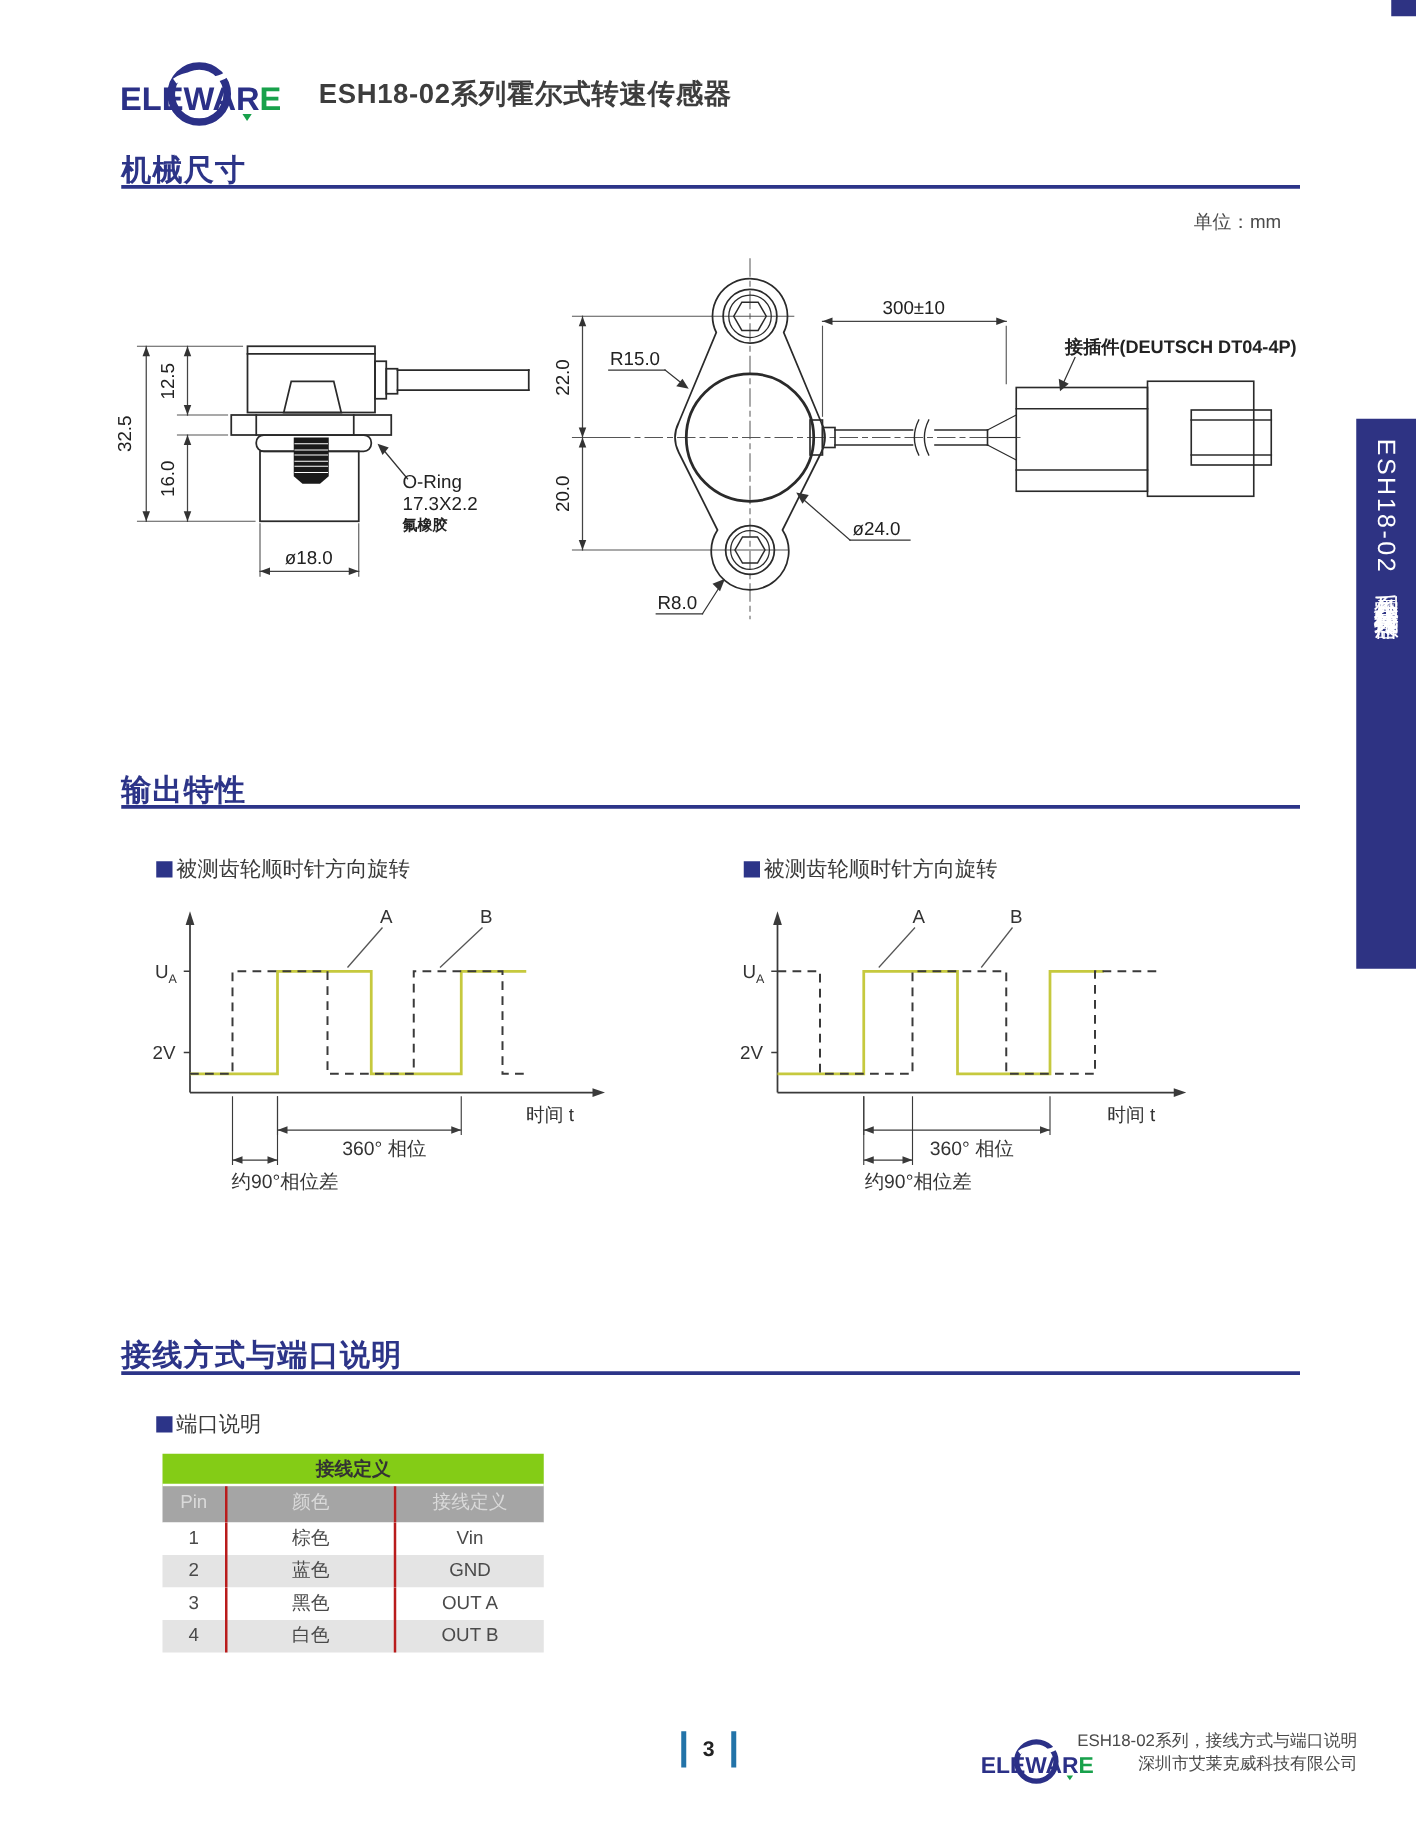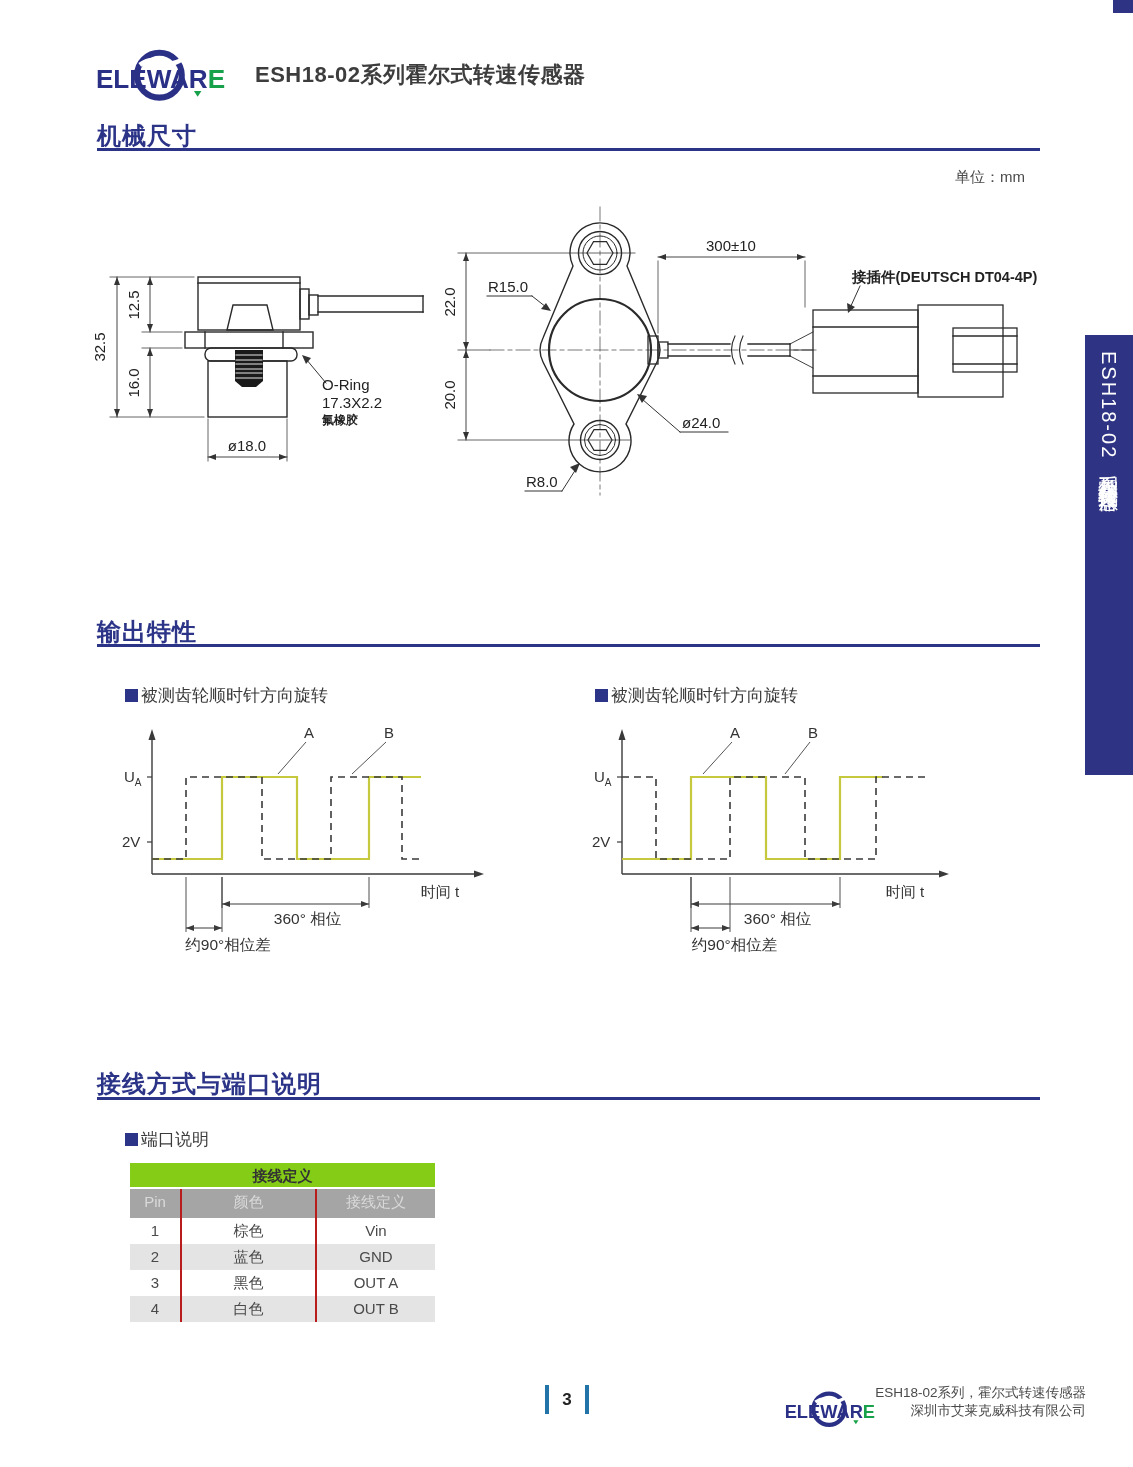--- a/index.html
+++ b/index.html
@@ -300,15 +300,15 @@
   <span>3</span>
   <span class="bar r"></span>
 </div>
 <svg class="logo" style="left:784px;top:1390px" width="98" height="43" viewBox="0 0 300 130">
   <circle cx="138" cy="58" r="48" fill="none" stroke="#2b3087" stroke-width="13"></circle>
   <path d="M96,36 q22,-16 44,-7 q24,10 46,-5" fill="none" stroke="#fff" stroke-width="10"></path>
   <text x="2" y="86" font-size="56" font-weight="bold" fill="#2b3087"><tspan>ELEWAR</tspan><tspan fill="#18a14b">E</tspan></text>
   <polygon points="212,92 228,92 220,104" fill="#18a14b"></polygon>
 </svg>
 <div class="foot-text">
-  <div>ESH18-02系列，霍尔式转速传感器</div>
+  <div>ESH18-02系列，接线方式与端口说明</div>
   <div>深圳市艾莱克威科技有限公司</div>
 </div>
 
 </body></html>

